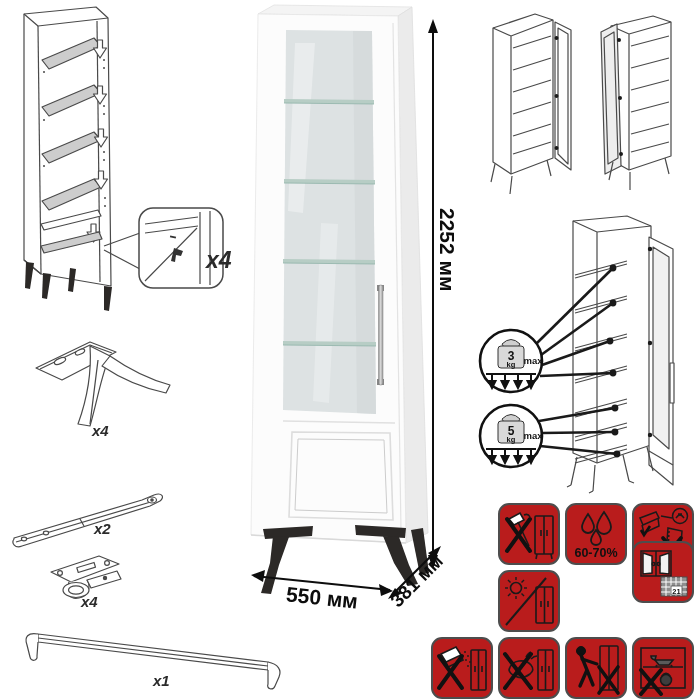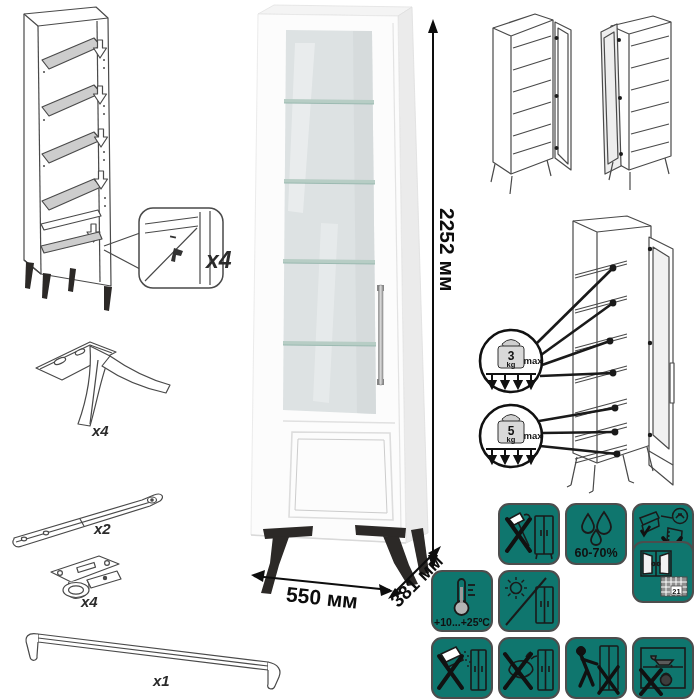--- a/index.html
+++ b/index.html
@@ -4,21 +4,21 @@
 <style>
   html,body{margin:0;padding:0;background:#fff;}
   .canvas{position:relative;width:694px;height:700px;background:#ffffff;overflow:hidden;
           font-family:"Liberation Sans",sans-serif;}
   .abs{position:absolute;}
   svg{display:block;}
   svg text{font-family:"Liberation Sans",sans-serif;}
   .count-label{font-style:italic;font-weight:600;fill:#2b2b2b;}
   .dim-text{position:absolute;font-weight:bold;color:#0d0d0d;font-size:21px;white-space:nowrap;}
   .tile{position:absolute;width:62px;height:62px;border:2.2px solid #4d4d4d;border-radius:11px;
-        background:#0f766e;box-sizing:border-box;}
+        background:#b91c1c;box-sizing:border-box;}
   .tile svg{margin:1px;}
   .wireline{stroke:#4a4a4a;stroke-width:1.2;fill:none;}
 </style>
 </head>
 <body>
 
 <div class="canvas">
 
   <svg class="abs" style="left:8px;top:2px" width="235" height="315" viewBox="0 0 235 315">
     <g stroke="#4a4a4a" stroke-width="1.2" fill="none" stroke-linejoin="round">
@@ -369,33 +369,20 @@
         <line x1="34" y1="25" x2="33" y2="48" stroke-dasharray="2,2"></line>
       </g>
       <path d="M6,24 l3,5 l6,-9" stroke="#111" stroke-width="2.6" fill="none"></path>
       <g stroke="#111" stroke-width="3.6" stroke-linecap="round">
         <line x1="28" y1="32" x2="46" y2="54"></line>
           <line x1="46" y1="32" x2="28" y2="54"></line>
       </g>
     </svg>
   </div>
 
-  <div class="tile" style="left:431px;top:570px">
-    <svg width="56" height="56" viewBox="0 0 56 56">
-      <g stroke="#1a1a1a" stroke-width="1.8" fill="none">
-        <rect x="24" y="6" width="7" height="26" rx="3.5"></rect>
-        <circle cx="27.5" cy="35" r="7" fill="#b5b5b5"></circle>
-        <line x1="27.5" y1="30" x2="27.5" y2="14" stroke="#9a9a9a" stroke-width="3"></line>
-        <line x1="34" y1="12" x2="41" y2="12"></line>
-          <line x1="34" y1="17" x2="39" y2="17"></line>
-          <line x1="34" y1="22" x2="41" y2="22"></line>
-      </g>
-      <text x="28" y="53" font-size="10.5" font-weight="bold" fill="#111" text-anchor="middle">+10...+25ºC</text>
-    </svg>
-  </div>
 
   <div class="tile" style="left:498px;top:570px">
     <svg width="56" height="56" viewBox="0 0 56 56">
       <g stroke="#1a1a1a" stroke-width="1.6" fill="none">
         <circle cx="15" cy="15" r="5.5"></circle>
         <g stroke-width="1.4">
           <line x1="15" y1="4" x2="15" y2="7"></line>
             <line x1="15" y1="23" x2="15" y2="26"></line>
           <line x1="4" y1="15" x2="7" y2="15"></line>
             <line x1="23" y1="15" x2="26" y2="15"></line>

